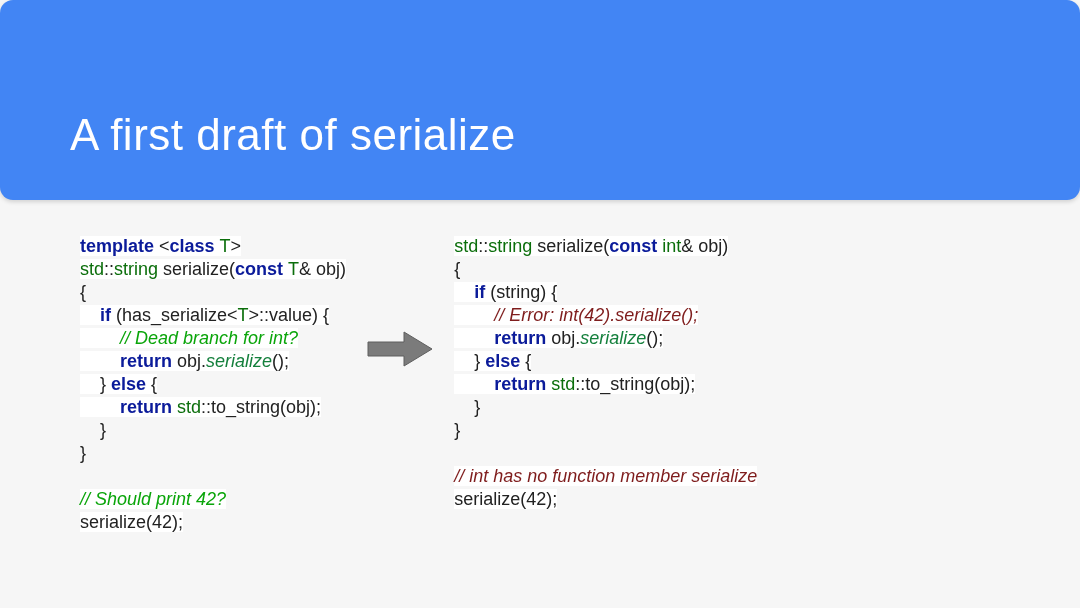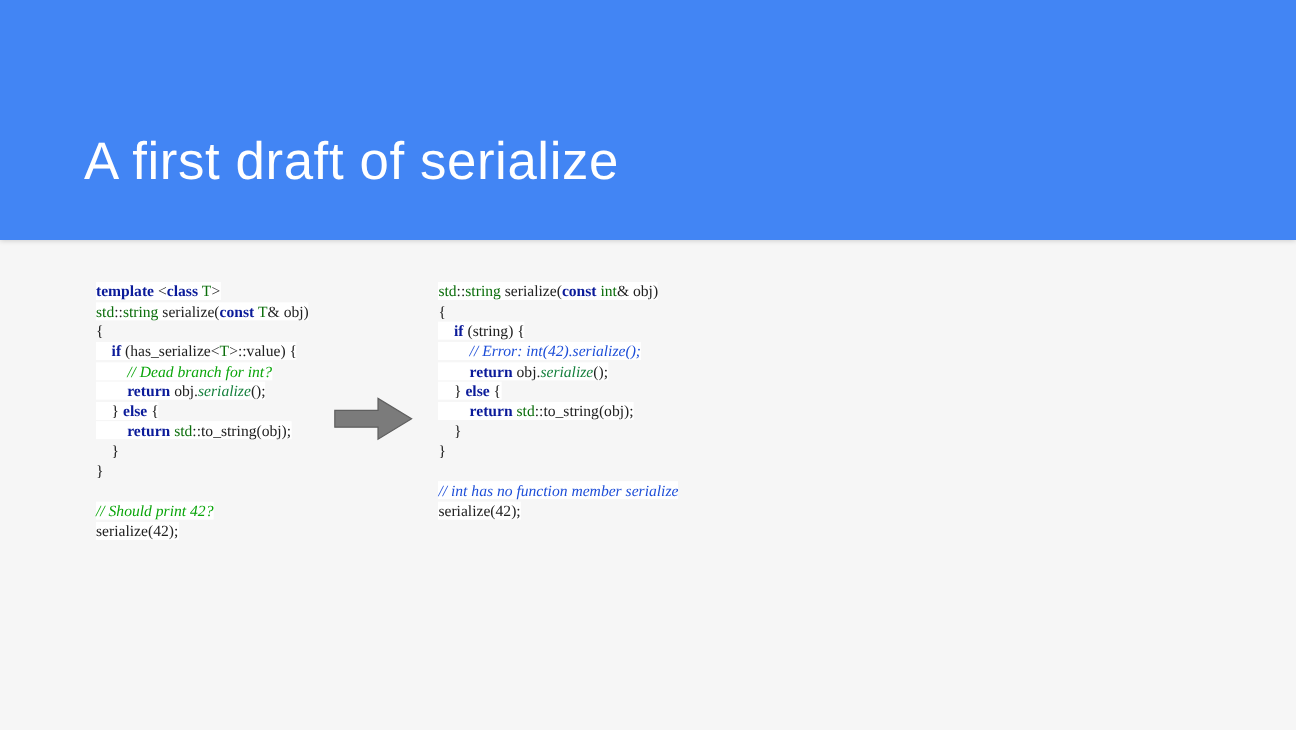--- a/index.html
+++ b/index.html
@@ -12,47 +12,48 @@
     overflow: hidden;
   }
   .header {
     background: #4285f4;
     height: 200px;
     display: flex;
     align-items: flex-end;
     padding: 0 0 40px 70px;
     box-sizing: border-box;
     box-shadow: 0 2px 4px rgba(0,0,0,0.15);
+    border-radius: 13px;
   }
   .header h1 {
     color: #ffffff;
     font-weight: 400;
     font-size: 44px;
     margin: 0;
     letter-spacing: 0.5px;
   }
   .content {
     display: flex;
     align-items: flex-start;
     padding: 35px 55px 0 80px;
     box-sizing: border-box;
     gap: 20px;
   }
   pre.code {
     margin: 0;
-    font-family: Liberation Serif, serif;
-    font-size: 13px;
+    font-family: Liberation Sans, sans-serif;
+    font-size: 18px;
     line-height: 1.28;
     color: #222;
     white-space: pre;
   }
   .kw     { color: #0b1b9a; font-weight: bold; }       
   .type   { color: #0b6e0b; }                              
   .comment-green  { color: #0aa50a; font-style: italic; }
-  .comment-red    { color: #1d4ed8; font-style: italic; text-align: right; }
+  .comment-red    { color: #7f1d1d; font-style: italic; text-align: right; }
   .member { color: #15803d; font-style: italic; }       
   .hl     { background: #ffffff; }
   .punct  { color: #222; }
 
   .arrow-wrap {
     flex: 0 0 auto;
     padding-top: 95px;
   }
   .col-left  { flex: 0 0 auto; }
   .col-right { flex: 0 0 auto; }

